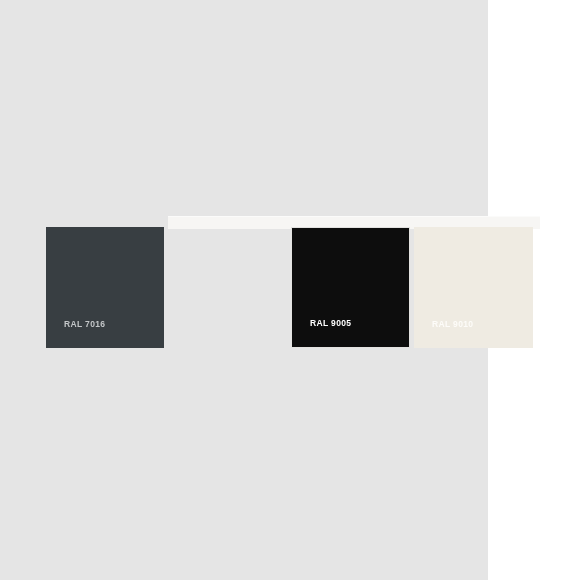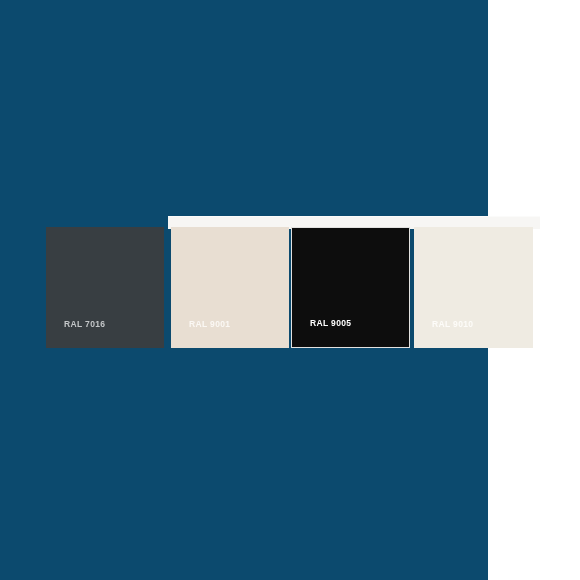--- a/index.html
+++ b/index.html
@@ -12,21 +12,21 @@
     height: 580px;
     background: #ffffff;
     font-family: "Liberation Sans", sans-serif;
     overflow: hidden;
   }
 
   #stage {
     position: relative;
     width: 488px;
     height: 580px;
-    background: #0c4a6e;
+    background: #e5e5e5;
   }
 
   
   .backing-panel {
     position: absolute;
     left: 168px;
     top: 216px;
     width: 372px;
     height: 12px;
     background: #f7f6f4;
@@ -77,23 +77,20 @@
 <div id="stage">
 
   <div class="backing-panel" style="background: rgb(247, 246, 244); border-top-color: rgb(251, 251, 250);"></div>
 
   <div class="swatch-row">
 
     <div class="swatch sw-1" style="background: rgb(56, 62, 66);">
       <span class="swatch-label" style="color: rgb(195, 198, 200);">RAL 7016</span>
     </div>
 
-    <div class="swatch sw-2" style="background: rgb(232, 222, 210);">
-      <span class="swatch-label" style="color: rgb(251, 248, 244);">RAL 9001</span>
-    </div>
 
     <div class="swatch sw-3 with-edge" style="background: rgb(13, 13, 13);">
       <span class="swatch-label" style="color: rgb(255, 255, 255);">RAL 9005</span>
     </div>
 
     <div class="swatch sw-4" style="background: rgb(239, 235, 226);">
       <span class="swatch-label" style="color: rgb(253, 252, 249);">RAL 9010</span>
     </div>
 
   </div>

